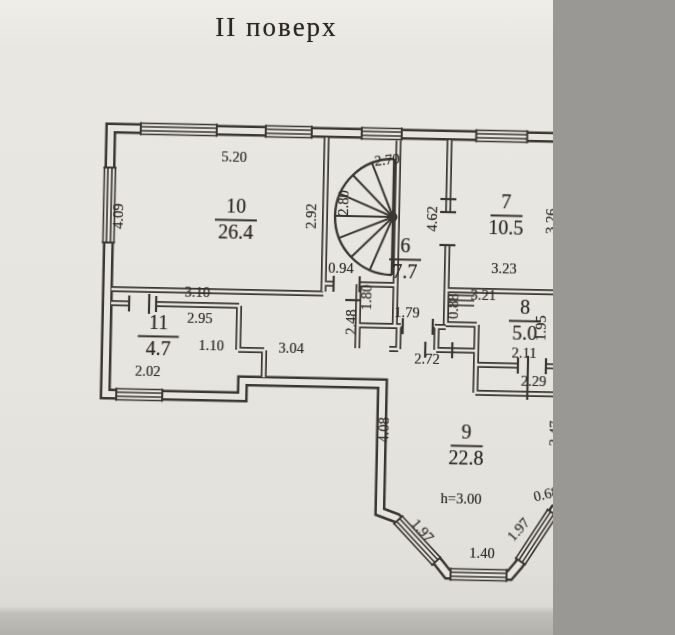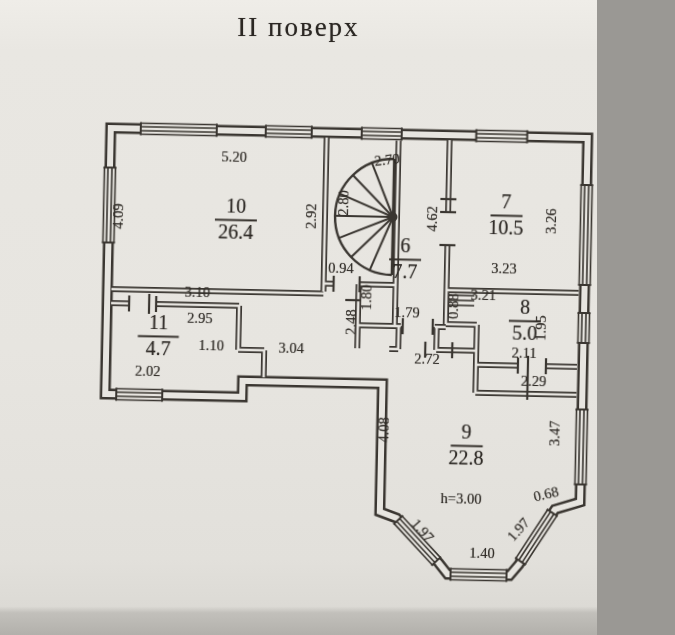--- a/index.html
+++ b/index.html
@@ -1,17 +1,17 @@
 <!DOCTYPE html>
 <html><head>
 <meta charset="utf-8">
 <style>
   html,body{margin:0;padding:0;background:#9a9894;}
   .screen{
-    position:relative;width:597px;height:635px;overflow:hidden;
+    position:relative;width:553px;height:635px;overflow:hidden;
     background:linear-gradient(180deg,#efede8 0%,#e9e7e2 8%,#e7e5e0 55%,#e2e0db 88%,#dcdad5 95.5%,#c2c0bb 96.5%,#b2b0ab 100%);
     font-family:"Liberation Serif","DejaVu Serif",serif;
   }
   .title{
     position:absolute;top:12px;left:0;width:100%;text-align:center;
     font-size:27px;letter-spacing:2px;color:#2b2723;
     text-shadow:0 0 1px rgba(43,39,35,.55);
   }
   .plan-wrap{
     position:absolute;left:0;top:0;width:675px;height:635px;

